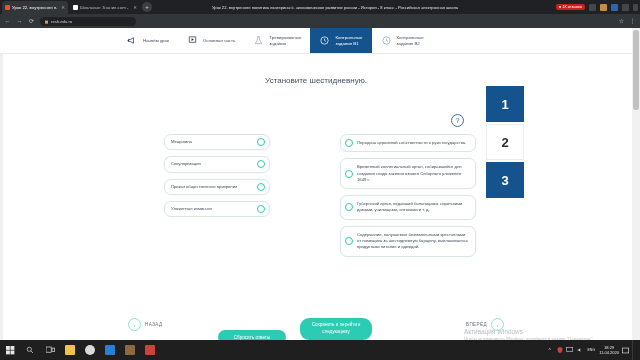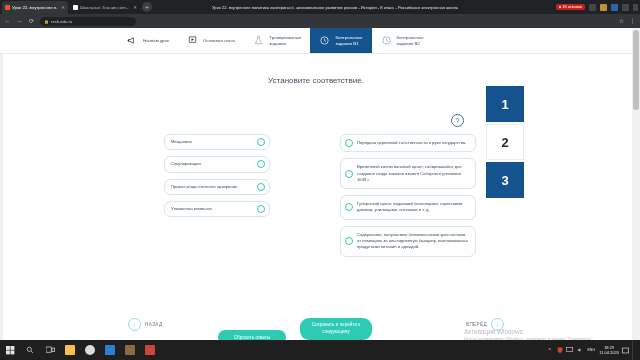--- a/index.html
+++ b/index.html
@@ -235,21 +235,21 @@
       <div class="navtab">
         <svg class="nt-ico" viewBox="0 0 24 24">
           <circle cx="12" cy="12" r="8" fill="none" stroke="#8fa3b5" stroke-width="1.6"></circle>
           <path d="M12 8v4l3 2" fill="none" stroke="#8fa3b5" stroke-width="1.6"></path>
         </svg>
         <span class="nt-label">Контрольные
 задания В2</span>
       </div>
     </div>
 
-    <div class="q-title">Установите соответствие.</div>
+    <div class="q-title">Установите шестидневную.</div>
     <div class="help-ico">?</div>
 
     <div class="steps">
       <div class="step sel">1</div>
       <div class="step unsel">2</div>
       <div class="step sel">3</div>
     </div>
 
     <div class="col-left">
       <div class="mitem">

